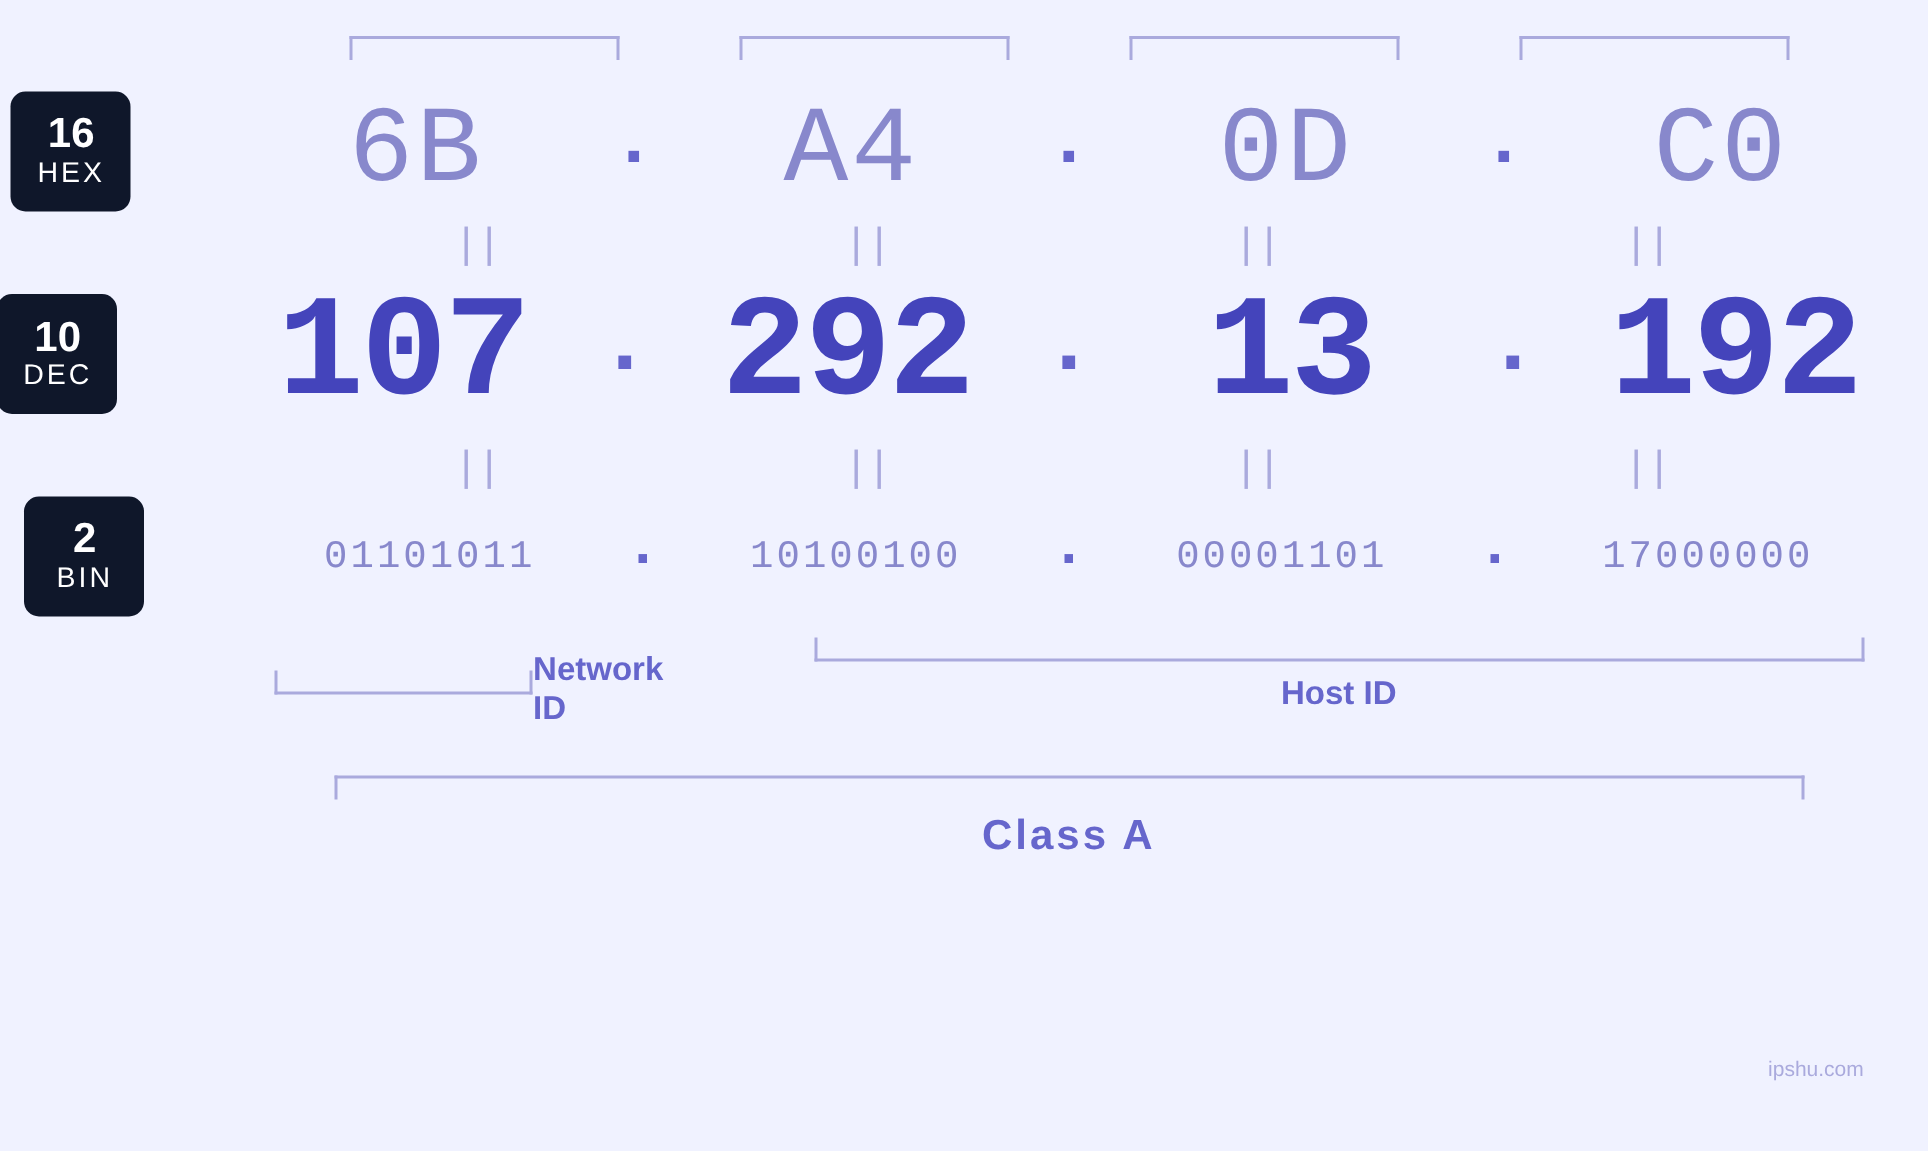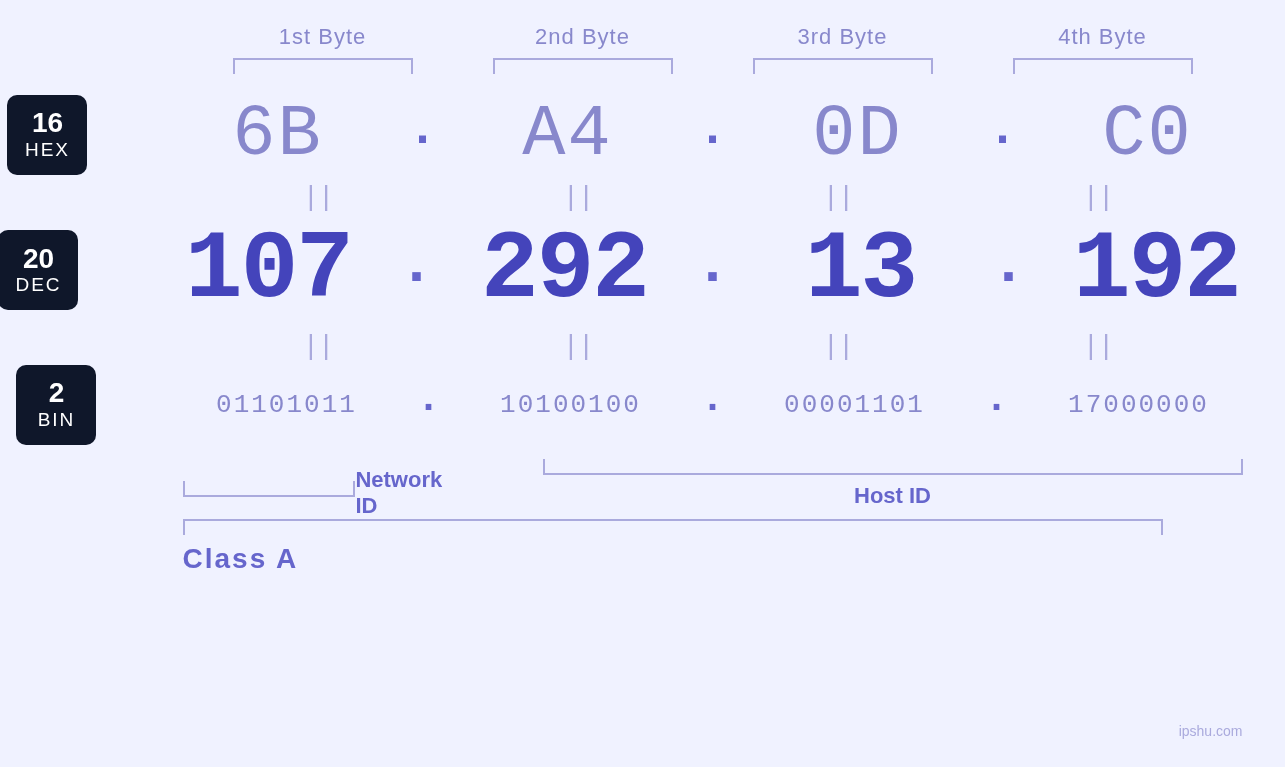--- a/index.html
+++ b/index.html
@@ -166,26 +166,20 @@
     
     .dot-bin {
       font-size: 40px;
     }
   </style>
 </head>
 <body>
 
 <div class="container">
 
-  <div class="byte-headers">
-    <div class="byte-header">1st Byte</div>
-    <div class="byte-header">2nd Byte</div>
-    <div class="byte-header">3rd Byte</div>
-    <div class="byte-header">4th Byte</div>
-  </div>
 
   <div class="top-brackets">
     <div class="bracket-cell">
       <div class="bracket-top"></div>
     </div>
     <div class="bracket-cell">
       <div class="bracket-top"></div>
     </div>
     <div class="bracket-cell">
       <div class="bracket-top"></div>
@@ -221,21 +215,21 @@
 
   <div class="equals-row">
     <div class="equals-cell">||</div>
     <div class="equals-cell">||</div>
     <div class="equals-cell">||</div>
     <div class="equals-cell">||</div>
   </div>
 
   <div class="number-row">
     <div class="base-badge">
-      <span class="base-num">20</span>
+      <span class="base-num">10</span>
       <span class="base-label">DEC</span>
     </div>
     <div class="byte-values">
       <div class="byte-value">
         <span class="dec-value">107</span>
       </div>
       <div class="dot-separator">.</div>
       <div class="byte-value">
         <span class="dec-value">292</span>
       </div>
@@ -289,22 +283,22 @@
     </div>
 
     <div style="width:80px;"></div>
 
     <div style="display:flex; flex-direction:column; align-items:center;">
       <div style="width:700px; height:16px; border-bottom:2px solid #aaaadd; border-left:2px solid #aaaadd; border-right:2px solid #aaaadd;"></div>
       <span style="font-size:22px; color:#6666cc; font-weight:600; margin-top:8px;">Host ID</span>
     </div>
   </div>
 
-  <div style="display:flex; flex-direction:column; width:100%; margin-top:0; padding-left:140px;">
+  <div style="display:flex; flex-direction:column; align-items:center; width:100%; margin-top:32px; padding-left:140px;">
     <div style="width:980px; height:16px; border-top:2px solid #aaaadd; border-left:2px solid #aaaadd; border-right:2px solid #aaaadd;"></div>
     <span style="font-size:28px; color:#6666cc; font-weight:600; margin-top:8px; letter-spacing:2px;">Class A</span>
   </div>
 
-  <div style="position:absolute; bottom:4px; right:0;">
+  <div style="position:absolute; bottom:22px; right:0;">
     <span style="font-size:14px; color:#aaaadd;">ipshu.com</span>
   </div>
 
 </div>
 
 </body></html>

